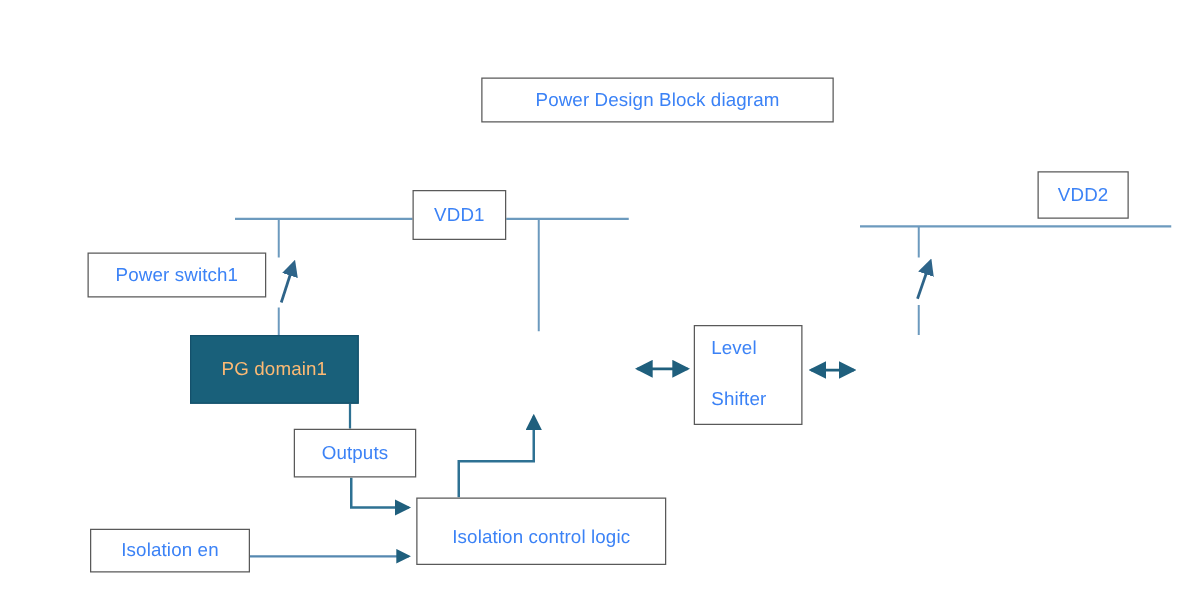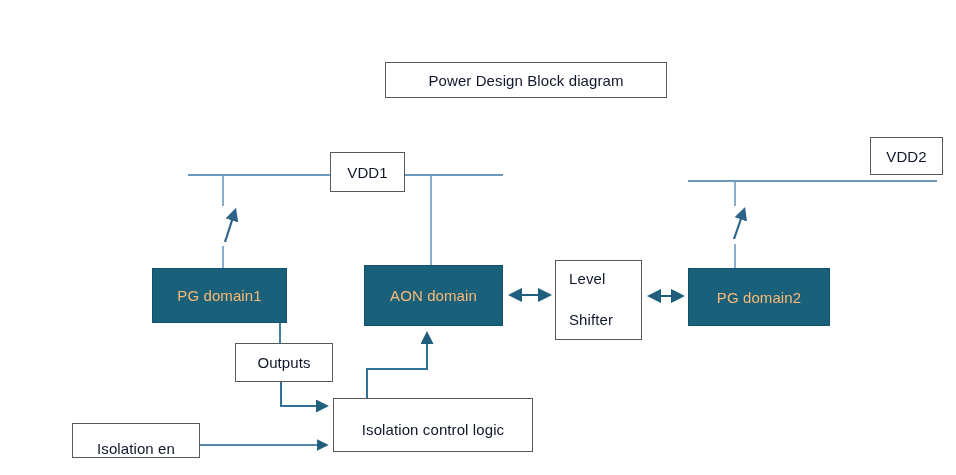--- a/index.html
+++ b/index.html
@@ -21,21 +21,21 @@
     width: 956px;
     height: 475px;
   }
   .node {
     position: absolute;
     box-sizing: border-box;
     display: flex;
     align-items: center;
     justify-content: center;
     font-size: 15px;
-    color: #0f172a;
+    color: #3b82f6;
     letter-spacing: 0.1px;
     white-space: nowrap;
   }
   .plain {
     background: #ffffff;
     border: 1.6px solid #595959;
   }
   .domain {
     background: #19607A;
     border: 1px solid #14506B;
@@ -88,45 +88,42 @@
     <line x1="649" y1="296" x2="683" y2="296" stroke="#1F5F7D" stroke-width="2.2" marker-start="url(#ah-dark)" marker-end="url(#ah-dark)"></line>
   </svg>
 
   <div class="node plain" style="left:385px; top:62px; width:282px; height:36px;">
     <span>Power Design Block diagram</span>
   </div>
 
   <div class="node plain" style="left:330px; top:135px; width:75px; height:40px;margin-top:17px;">
     <span>VDD1</span>
   </div>
-  <div class="node plain" style="left:830px; top:137px; width:73px; height:38px;margin-left:40px;">
+  <div class="node plain" style="left:830px; top:137px; width:73px; height:38px;">
     <span>VDD2</span>
   </div>
 
+  <div class="node plain" style="left:70px; top:202px; width:143px; height:36px;">
+    <span>Power switch1</span>
+  </div>
 
   <div class="node domain" style="left:152px; top:268px; width:135px; height:55px;">
     <span>PG domain1</span>
-  </div>
-  <div class="node domain" style="left:364px; top:265px; width:139px; height:61px;">
-    <span>AON domain</span>
-  </div>
-  <div class="node domain" style="left:688px; top:268px; width:142px; height:58px;">
-    <span>PG domain2</span>
   </div>
 
   <div class="node plain two-line" style="left:555px; top:260px; width:87px; height:80px;">
     <span>Level</span>
     <span>Shifter</span>
   </div>
 
   <div class="node plain" style="left:235px; top:343px; width:98px; height:39px;">
     <span>Outputs</span>
   </div>
 
   <div class="node plain" style="left:333px; top:398px; width:200px; height:54px; align-items:center; padding-top:8px;">
     <span>Isolation control logic</span>
   </div>
 
-  <div class="node plain" style="left:72px; top:423px; width:128px; height:35px;align-items:flex-end;">
+  <div class="node plain" style="left:72px; top:423px; width:128px; height:35px;">
     <span>Isolation en</span>
   </div>
 
 </div>
 
 </body></html>

